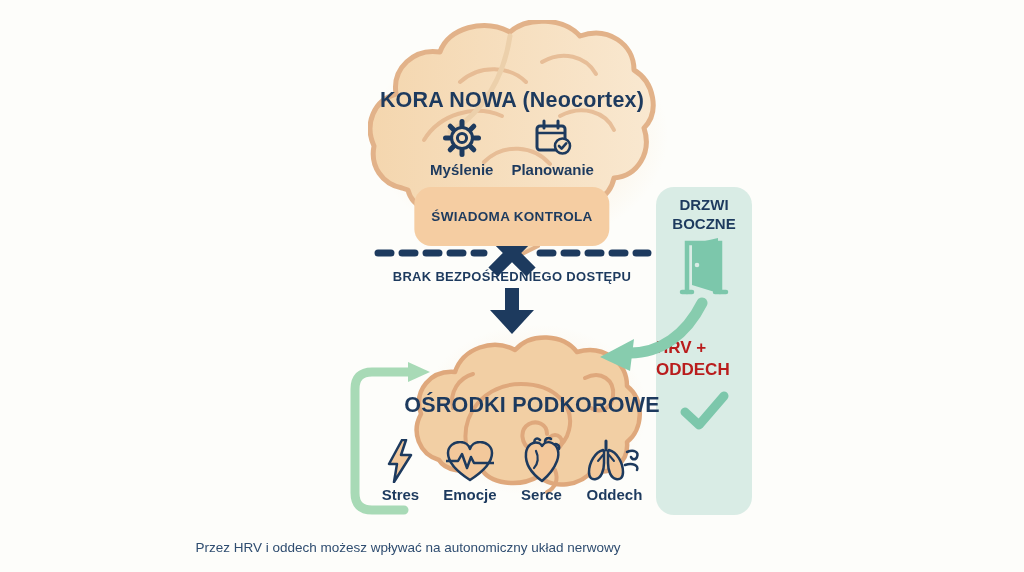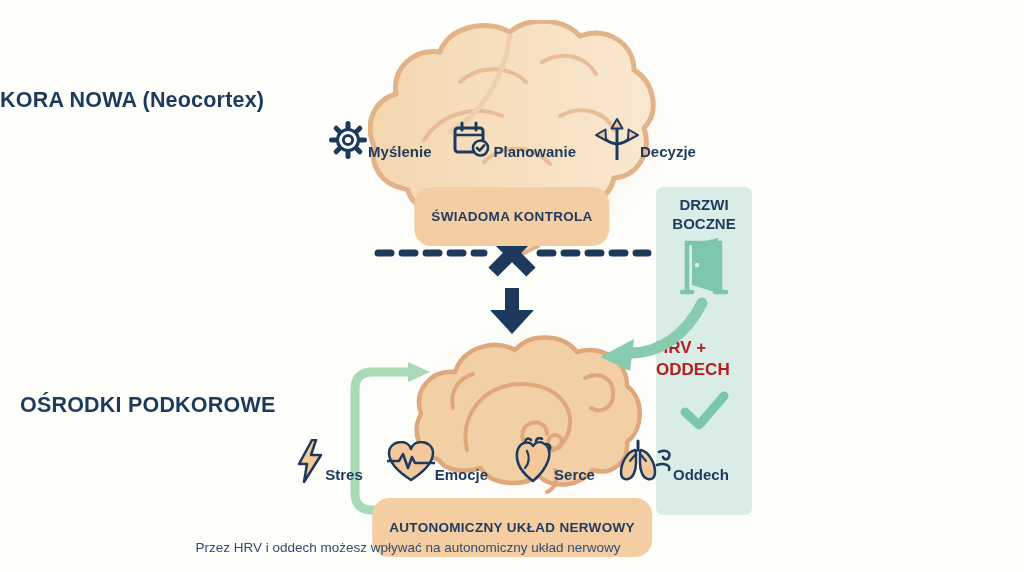--- a/index.html
+++ b/index.html
@@ -9,44 +9,44 @@
     font-family:"Liberation Sans","DejaVu Sans",sans-serif;
     color:#1d3a5e;
   }
   .abs{position:absolute;}
   .glow-top{left:330px;top:-10px;width:380px;height:290px;
     background:radial-gradient(closest-side,rgba(246,214,165,.55),rgba(246,214,165,0) 78%);z-index:0;}
   .glow-bottom{left:390px;top:300px;width:290px;height:220px;
     background:radial-gradient(closest-side,rgba(242,207,164,.38),rgba(242,207,164,0) 78%);z-index:0;}
   .brain-top{left:368px;top:20px;z-index:1;}
   .brain-bottom{left:405px;top:308px;z-index:1;}
-  .title{left:0;width:1024px;font-size:21.5px;font-weight:800;
+  .title{left:0;width:1024px;text-align:center;font-size:21.5px;font-weight:800;
     letter-spacing:.2px;color:#1d3a5e;z-index:4;}
   .title-top{top:88px;}
   .title-bottom{top:393px;padding-left:20px;}
   .fn-row{display:flex;justify-content:center;align-items:flex-end;z-index:4;}
   .row-top{left:262px;top:118px;width:500px;gap:18px;}
   .row-bottom{left:312px;top:437px;width:400px;gap:24px;}
-  .fn{display:flex;flex-direction:row;align-items:flex-end;}
+  .fn{display:flex;flex-direction:column;align-items:center;}
   .fn svg{display:block;}
   .fn-label{margin-top:3px;font-size:15px;font-weight:700;color:#1d3a5e;white-space:nowrap;}
   .badge{left:512px;transform:translateX(-50%);background:#f5cda2;color:#1d3a5e;
     font-size:13.5px;font-weight:800;letter-spacing:.3px;padding:22px 17px;
     border-radius:17px;white-space:nowrap;z-index:4;}
   .badge-top{top:187px;}
   .badge-bottom{top:498px;}
   .vdash{left:506px;top:219px;width:11px;height:16px;background:#1d3a5e;border-radius:2px;z-index:3;}
   .barrier-svg{left:372px;top:231px;z-index:3;}
   .barrier-label{left:0;top:269px;width:1024px;text-align:center;font-size:13px;
     font-weight:800;letter-spacing:.3px;color:#1d3a5e;z-index:4;}
   .down-arrow{left:484px;top:288px;z-index:3;}
   .green-loop{left:342px;top:360px;z-index:2;}
   .teal-arrow{left:588px;top:297px;z-index:3;}
   .side-panel{left:656px;top:187px;width:96px;height:328px;background:#d9ece5;
-    border-radius:7px;z-index:1;}
+    border-radius:18px;z-index:1;}
   .panel-title{position:absolute;top:9px;left:0;width:100%;text-align:center;
     font-size:15px;font-weight:800;line-height:1.25;color:#1d3a5e;}
   .panel-door{position:absolute;top:48px;left:50%;transform:translateX(-50%);}
   .panel-method{position:absolute;top:150px;left:0;width:100%;text-align:left;
     font-size:17px;font-weight:800;line-height:1.3;color:#b91c1c;}
   .panel-check{position:absolute;top:203px;left:50%;transform:translateX(-50%);}
   .caption{left:0;top:540px;width:816px;text-align:center;font-size:13.5px;
     font-weight:500;color:#2f4d70;z-index:4;}
 </style>
 </head>
@@ -120,48 +120,33 @@
       <svg width="44" height="40" viewBox="0 0 44 40">
         <rect x="6" y="8" width="28" height="24" rx="3" fill="none" stroke="#1d3a5e" stroke-width="3"></rect>
         <line x1="13" y1="3" x2="13" y2="10" stroke="#1d3a5e" stroke-width="3" stroke-linecap="round"></line>
         <line x1="27" y1="3" x2="27" y2="10" stroke="#1d3a5e" stroke-width="3" stroke-linecap="round"></line>
         <line x1="7" y1="15" x2="33" y2="15" stroke="#1d3a5e" stroke-width="2.5"></line>
         <circle cx="31.5" cy="28" r="7.5" fill="#f7e0bf" stroke="#1d3a5e" stroke-width="2.6"></circle>
         <path d="M28,28 l2.6,2.6 4.6,-5.2" fill="none" stroke="#1d3a5e" stroke-width="2.6" stroke-linecap="round" stroke-linejoin="round"></path>
       </svg>
       <div class="fn-label">Planowanie</div>
     </div>
-    <div class="fn">
-      <svg width="46" height="42" viewBox="0 0 46 42">
-        <g stroke="#1d3a5e" stroke-width="3" fill="none" stroke-linecap="round">
-          <path d="M23,41 C23,34 23,30 23,26"></path>
-          <path d="M23,26 V10"></path>
-          <path d="M23,26 C19,25.5 13,24 10,19"></path>
-          <path d="M23,26 C27,25.5 33,24 36,19"></path>
-        </g>
-        <g fill="#f3c89b" stroke="#1d3a5e" stroke-width="2" stroke-linejoin="round">
-          <polygon points="23,1 17.5,10.5 28.5,10.5"></polygon>
-          <polygon points="2,17 11.5,11.5 12,22.5"></polygon>
-          <polygon points="44,17 34.5,11.5 34,22.5"></polygon>
-        </g>
-      </svg>
-      <div class="fn-label">Decyzje</div>
-    </div>
   </div>
 
   <div class="abs badge badge-top">ŚWIADOMA KONTROLA</div>
 
   <div class="abs vdash"></div>
   <svg class="abs barrier-svg" width="282" height="46" viewBox="0 0 282 46">
     <line x1="6" y1="22" x2="112" y2="22" stroke="#1d3a5e" stroke-width="7" stroke-linecap="round" stroke-dasharray="13 11"></line>
     <line x1="168" y1="22" x2="276" y2="22" stroke="#1d3a5e" stroke-width="7" stroke-linecap="round" stroke-dasharray="13 11"></line>
     <g>
       <path d="M121,3 L159,41 M159,3 L121,41" stroke="#1d3a5e" stroke-width="13"></path>
     </g>
   </svg>
+  <div class="abs barrier-label">BRAK BEZPOŚREDNIEGO DOSTĘPU</div>
 
   <svg class="abs down-arrow" width="56" height="48" viewBox="0 0 56 48">
     <polygon points="21,0 35,0 35,22 50,22 28,46 6,22 21,22" fill="#1d3a5e"></polygon>
   </svg>
 
   <div class="abs title title-bottom">OŚRODKI PODKOROWE</div>
 
   <div class="abs fn-row row-bottom">
     <div class="fn">
       <svg width="30" height="44" viewBox="0 0 30 44">
@@ -201,21 +186,20 @@
         </g>
         <g stroke="#1d3a5e" stroke-width="2.5" fill="none" stroke-linecap="round">
           <path d="M40,13 C47,10 52,13 50,18 C49,21 45,21 44,18"></path>
           <path d="M38,26 C46,23 52,27 50,31"></path>
         </g>
       </svg>
       <div class="fn-label">Oddech</div>
     </div>
   </div>
 
-  <div class="abs badge badge-bottom">AUTONOMICZNY UKŁAD NERWOWY</div>
 
   <svg class="abs green-loop" width="100" height="158" viewBox="0 0 100 158">
     <path d="M62,150 H30 Q13,150 13,133 V29 Q13,12 30,12 H66" fill="none" stroke="#a8dab6" stroke-width="9" stroke-linecap="round"></path>
     <polygon points="66,2 66,22 88,12" fill="#a8dab6"></polygon>
   </svg>
 
   <div class="abs side-panel">
     <div class="panel-title">
       <div>DRZWI</div>
       <div>BOCZNE</div>

